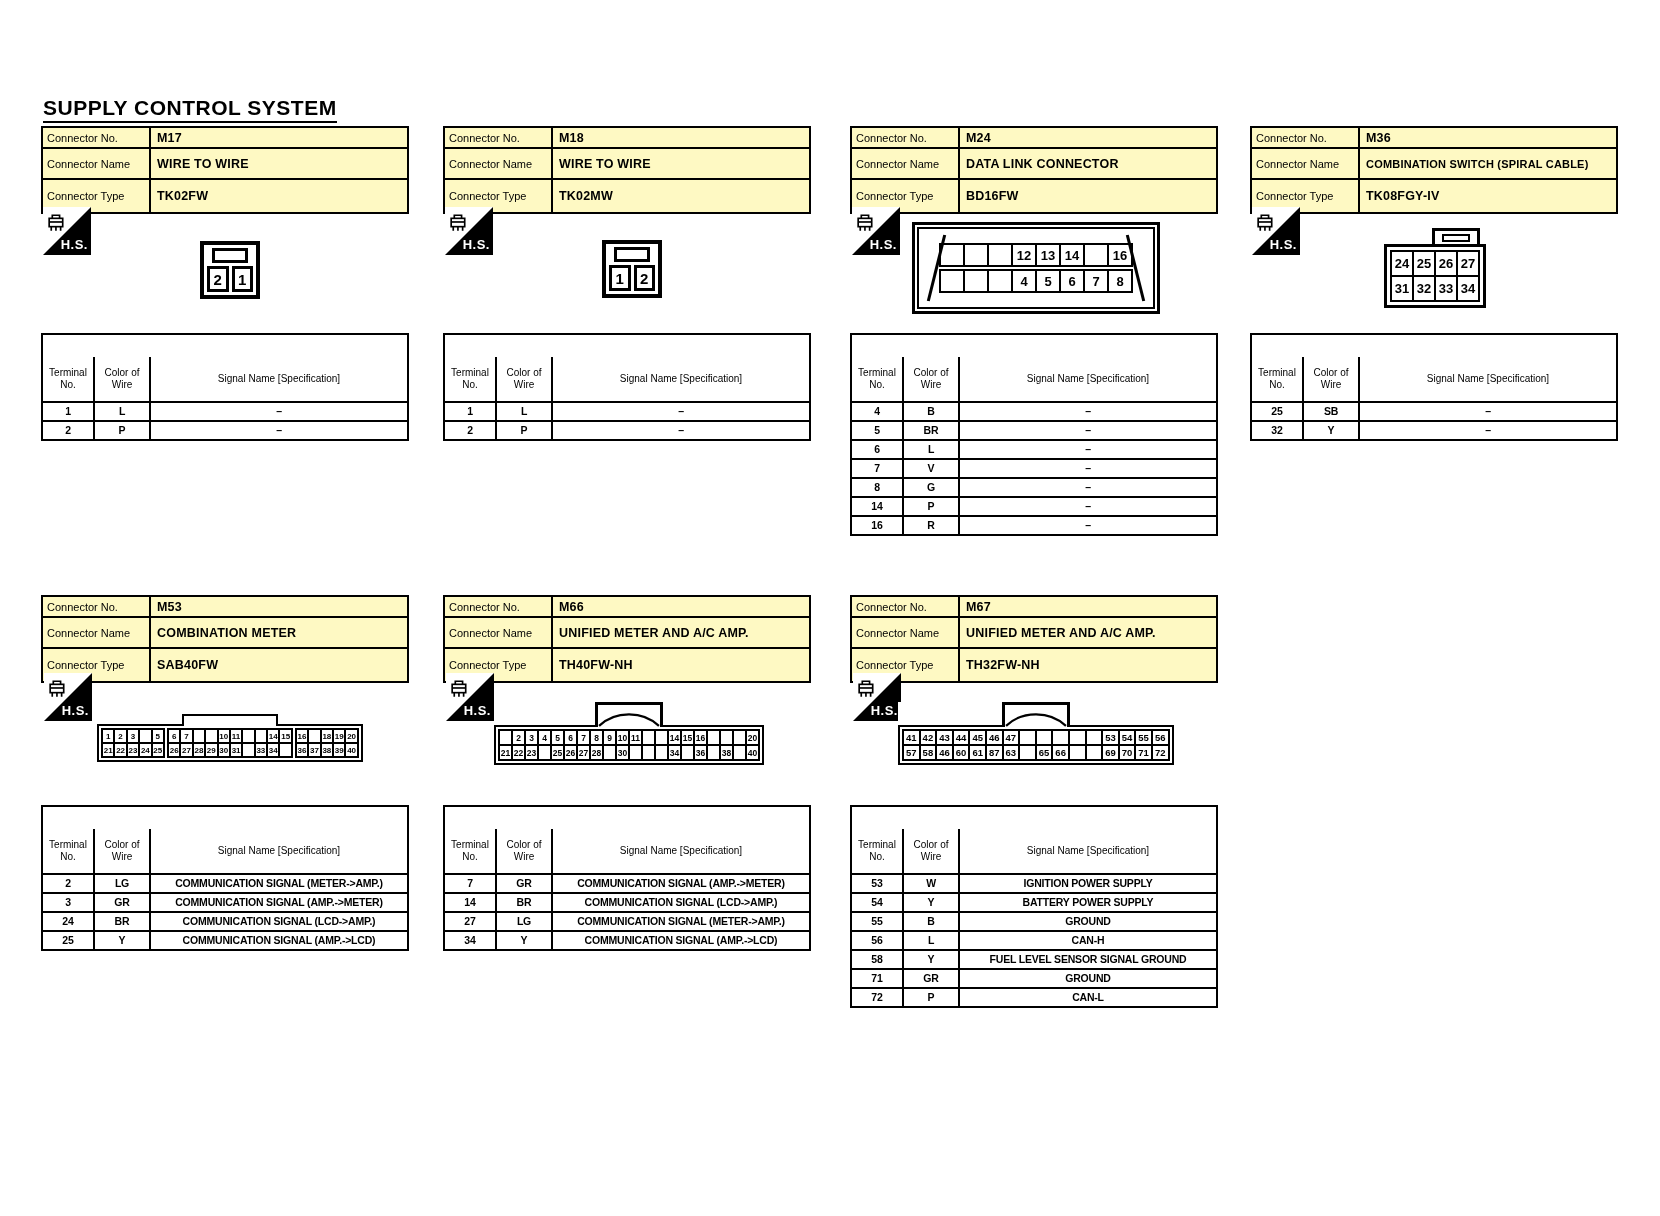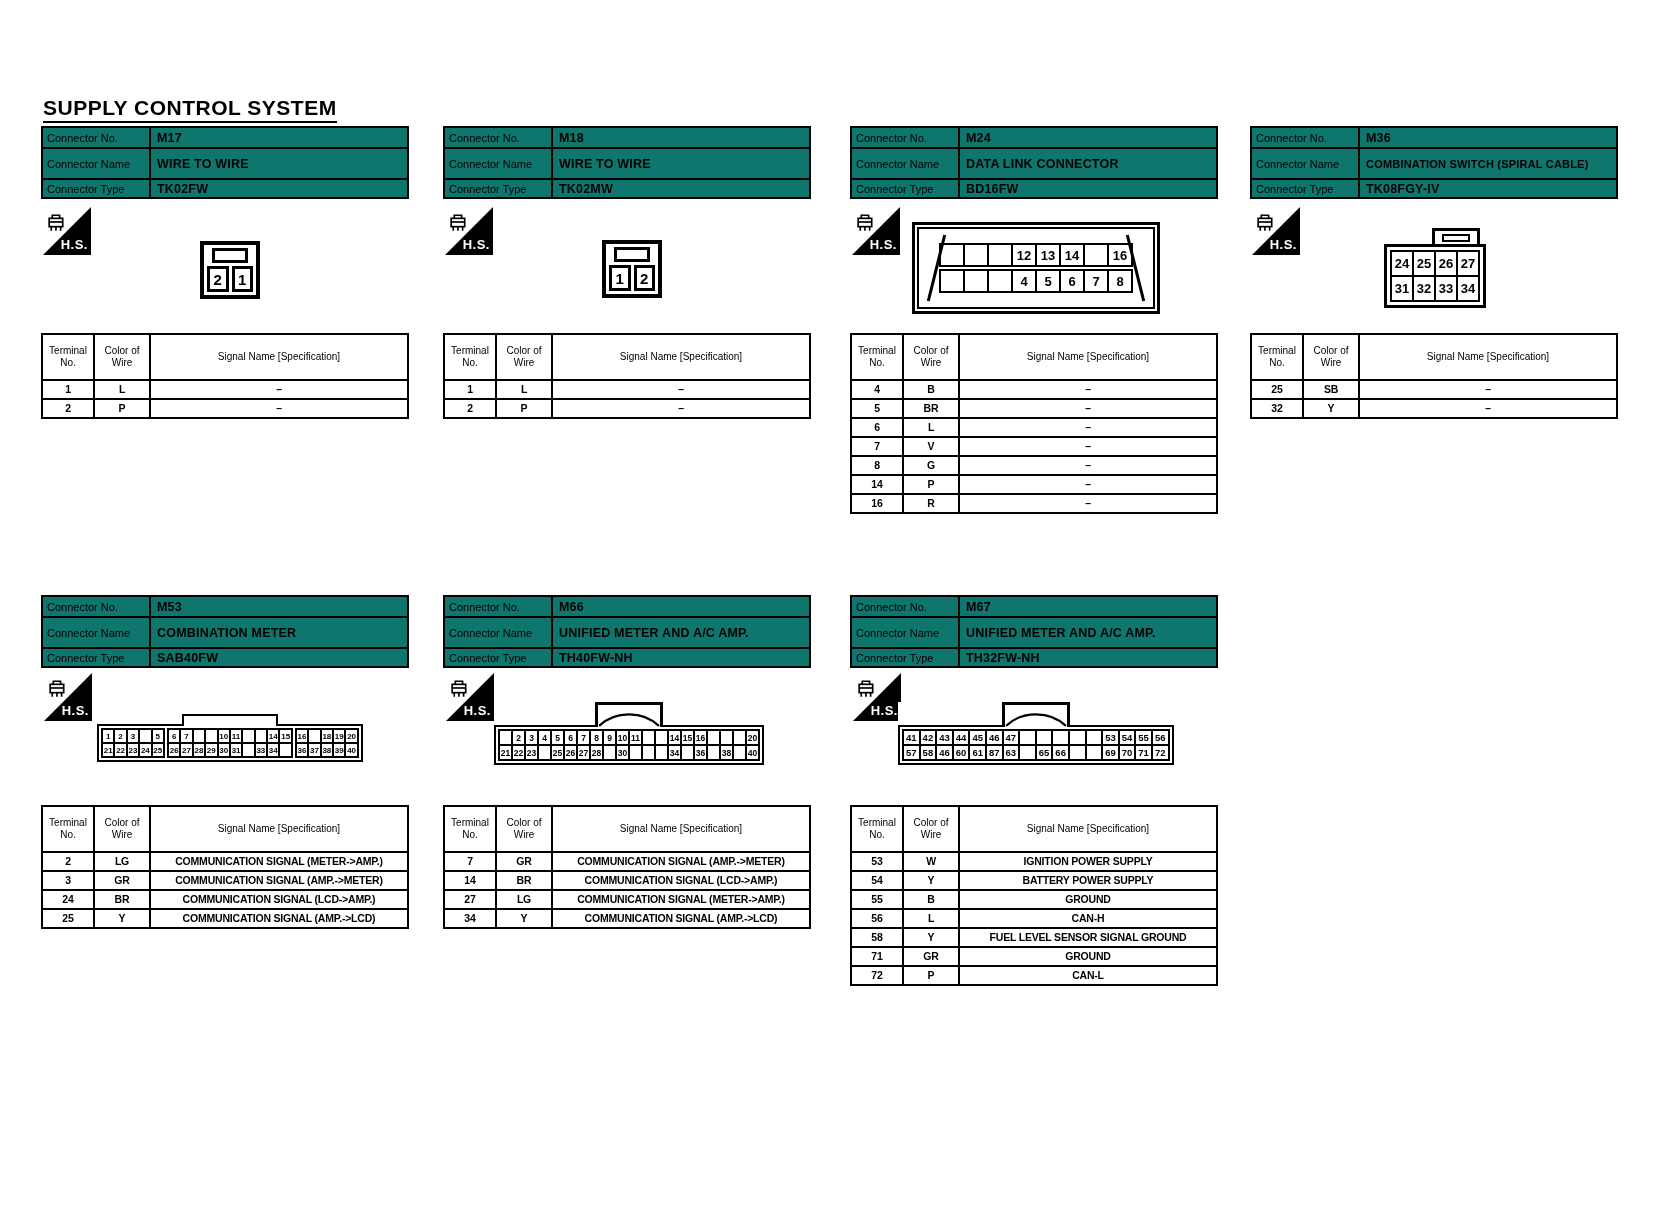--- a/index.html
+++ b/index.html
@@ -2,24 +2,24 @@
 <html><head>
 <meta charset="utf-8">
 <style>
   html,body{margin:0;padding:0;background:#fff;}
   body{width:1660px;height:1216px;position:relative;font-family:"Liberation Sans",sans-serif;color:#000;}
 
   .title{position:absolute;left:43px;top:96px;font-size:21px;font-weight:bold;letter-spacing:.5px;
          border-bottom:2px solid #000;padding-bottom:1px;}
 
   
-  .tinfo{position:absolute;width:368px;border:2px solid #000;background:#0f766e;box-sizing:border-box;}
+  .tinfo{position:absolute;width:368px;border:2px solid #000;background:#fef9c3;box-sizing:border-box;}
   .i-row{display:flex;box-sizing:border-box;}
   .i-row + .i-row{border-top:2px solid #000;}
-  .i-row.h1{height:19px}.i-row.h2{height:31px}.i-row.h3{height:19px}
+  .i-row.h1{height:19px}.i-row.h2{height:31px}.i-row.h3{height:34px}
   .i-label{width:108px;border-right:2px solid #000;padding:1px 4px;font-size:11px;display:flex;align-items:center;box-sizing:border-box;}
   .i-value{flex:1;padding:1px 6px;font-weight:bold;font-size:12.5px;display:flex;align-items:center;box-sizing:border-box;letter-spacing:.2px;}
 
   
   .hs{position:absolute;width:48px;height:48px;background:linear-gradient(135deg,#fff 49.5%,#000 50.5%);}
   .hs-text{position:absolute;right:3px;bottom:3px;color:#fff;font-weight:bold;font-size:13px;letter-spacing:.5px;padding-left:16px;}
   .hs-conn{position:absolute;left:2px;top:3px;width:25px;height:25px;}
 
   
   .pin-grid{display:inline-block;background:#fff;}
@@ -54,21 +54,21 @@
   .strip{position:absolute;background:#fff;}
   .strip-tab{margin:0 auto;border:2px solid #000;border-bottom:none;background:#fff;position:relative;z-index:2;}
   .strip-tab.low{width:92px;height:10px;}
   .strip-tab.curve{width:62px;height:22px;border-width:3px;}
   .strip-tab.curve svg{display:block;width:100%;height:100%;}
   .strip-body{border:2px solid #000;padding:2px;margin-top:-2px;display:inline-block;background:#fff;}
   .strip-wrap{text-align:center;}
 
   
   .tterm{position:absolute;width:368px;border:2px solid #000;background:#fff;box-sizing:border-box;}
-  .t-head{display:flex;height:44px;}
+  .t-head{display:flex;height:44px;margin-top:22px;}
   .t-row{display:flex;height:17px;border-top:2px solid #000;box-sizing:content-box;}
   .t-cell{display:flex;align-items:center;justify-content:center;text-align:center;border-right:2px solid #000;font-size:10px;line-height:1.2;box-sizing:border-box;padding:0 2px;}
   .t-cell:last-child{border-right:none;}
   .c0{width:52px;}.c1{width:56px;}.c2{flex:1;}
   .t-body .t-cell{font-weight:bold;font-size:10.5px;letter-spacing:-.2px;}
 </style>
 </head>
 <body>
 
 <div class="title">SUPPLY CONTROL SYSTEM</div>

